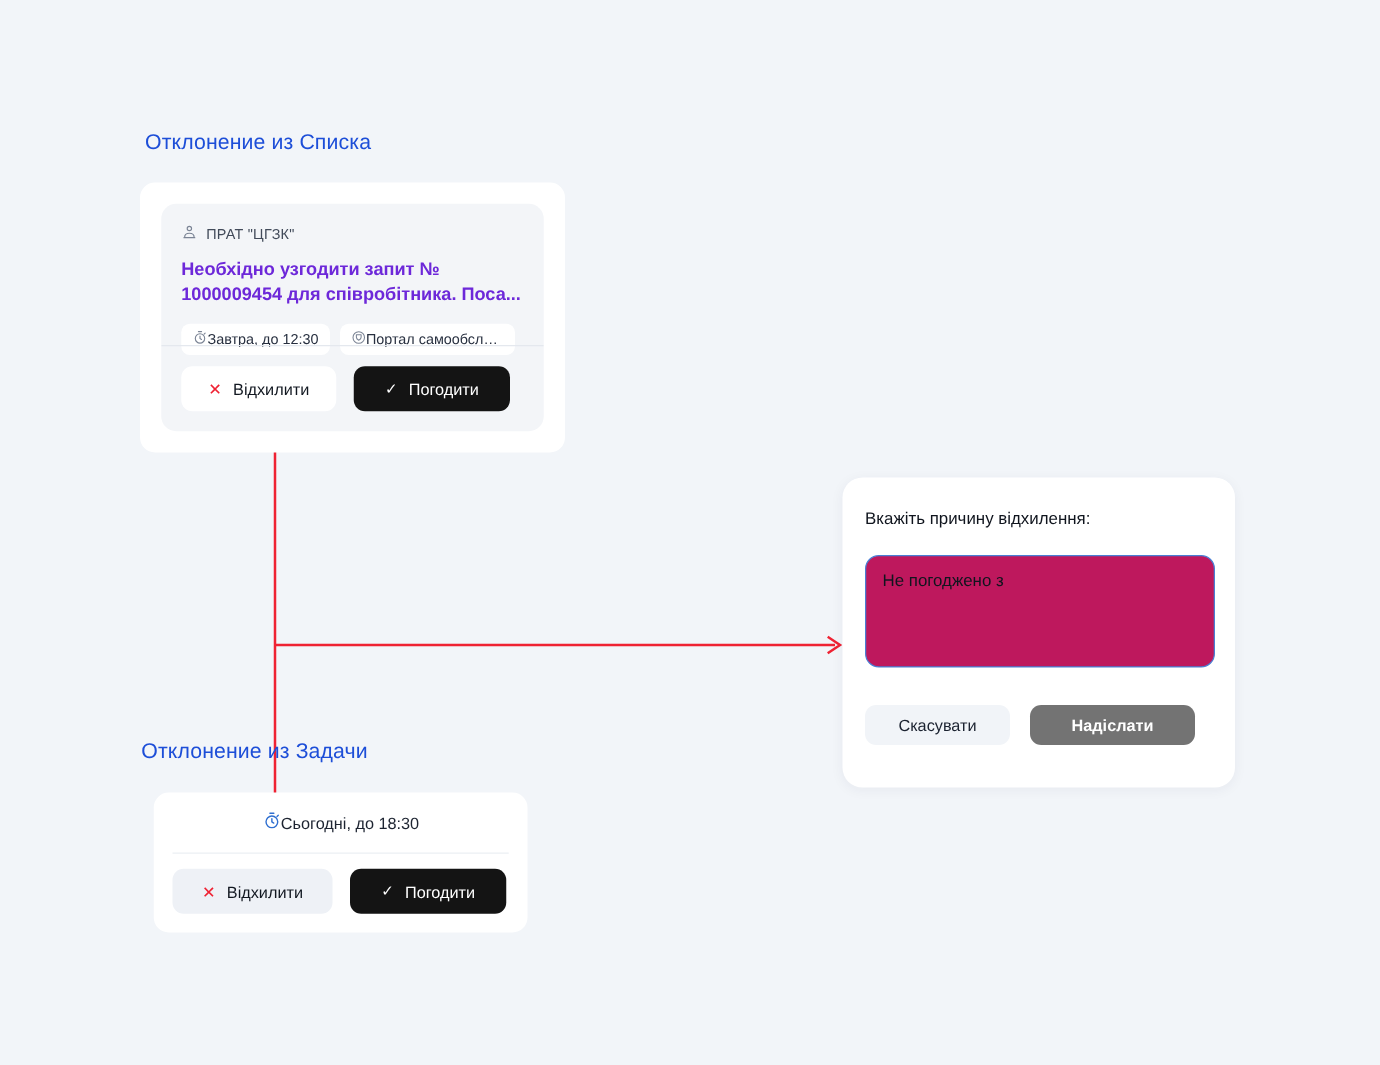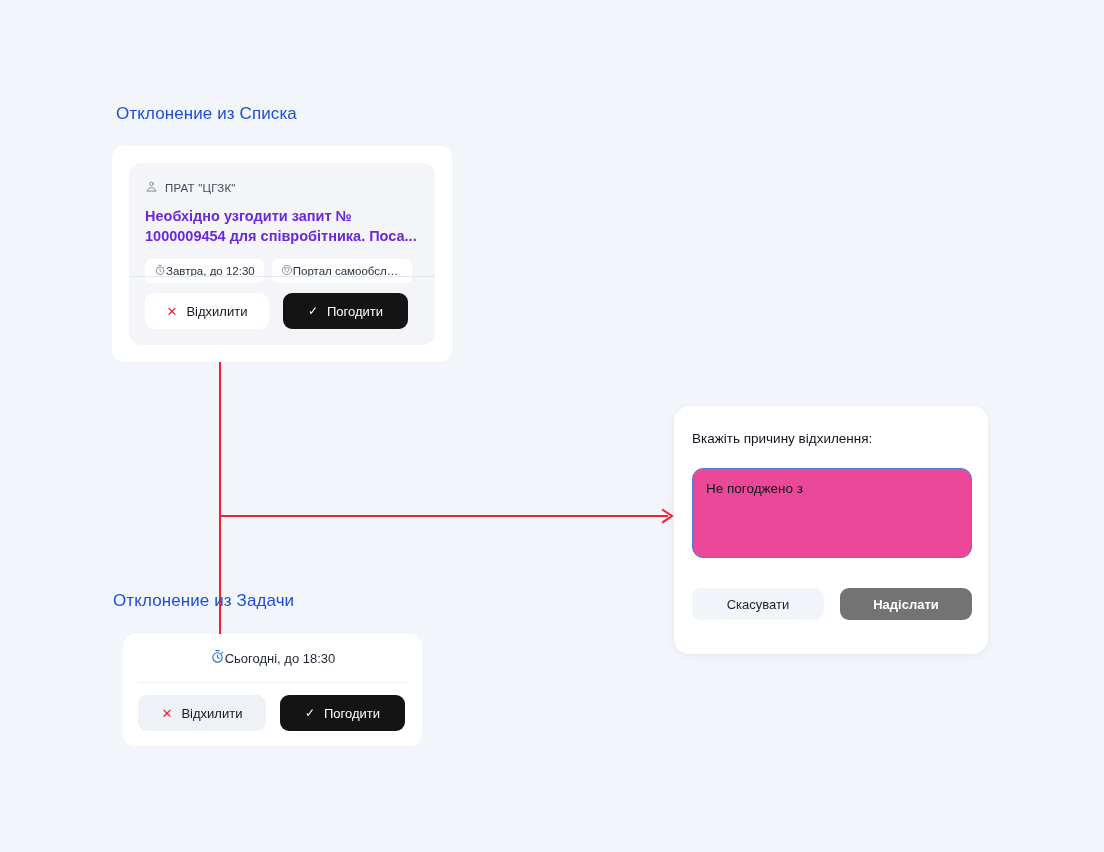--- a/index.html
+++ b/index.html
@@ -180,21 +180,21 @@
     bottom: 15px;
     display: flex;
     gap: 14px;
     align-items: center;
   }
 
   
   .dialog {
     position: absolute;
     left: 674px;
-    top: 406px;
+    top: 382px;
     width: 314px;
     height: 248px;
     background: #ffffff;
     border-radius: 16px;
     box-shadow: 0 2px 10px rgba(30, 45, 70, .055);
   }
   .dialog-label {
     position: absolute;
     left: 18px;
     top: 25px;
@@ -203,42 +203,42 @@
     white-space: nowrap;
   }
   .reason-box {
     position: absolute;
     left: 18px;
     top: 62px;
     width: 280px;
     height: 90px;
     border: 1.4px solid #4a7fd4;
     border-radius: 11px;
-    background: #ec4899;
+    background: #be185d;
     padding: 11px 13px;
     font-family: inherit;
     font-size: 13.5px;
     color: #10151e;
     resize: none;
     outline: none;
     line-height: 1.3;
   }
   .dialog-actions {
     position: absolute;
     left: 18px;
     top: 182px;
     display: flex;
     gap: 16px;
   }
   .btn-cancel {
     background: #f1f4f8;
     color: #1b2230;
     font-size: 13px;
     border-radius: 9px;
-    width: 132px;
+    width: 116px;
     height: 32px;
   }
   .btn-send {
     background: #737373;
     color: #ffffff;
     font-size: 13px;
     border-radius: 9px;
     width: 132px;
     height: 32px;
     font-weight: bold;

